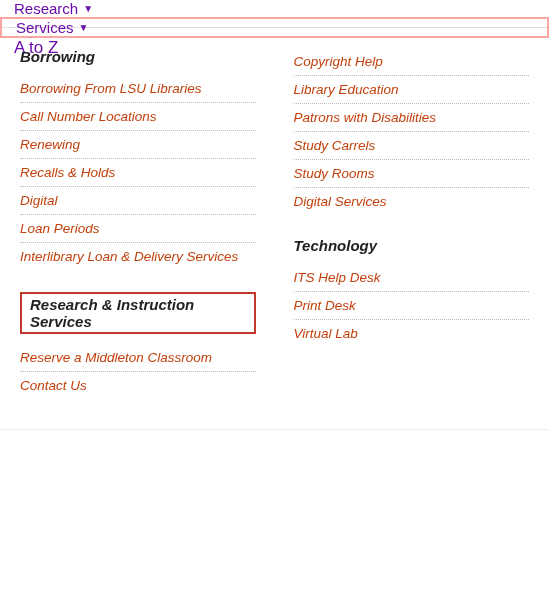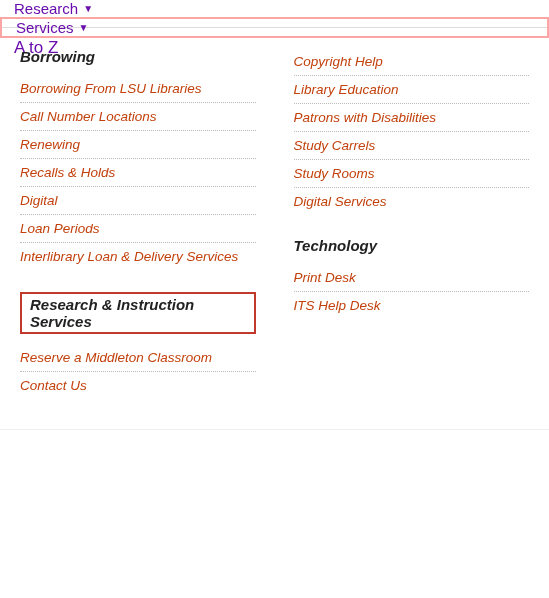--- a/index.html
+++ b/index.html
@@ -149,18 +149,19 @@
       <a class="menu-link">Copyright Help</a>
       <a class="menu-link">Library Education</a>
       <a class="menu-link">Patrons with Disabilities</a>
       <a class="menu-link">Study Carrels</a>
       <a class="menu-link">Study Rooms</a>
       <a class="menu-link">Digital Services</a>
     </div>
 
     <div class="subsection">
       <div class="section-heading">Technology</div>
+      <a class="menu-link">ITS Help Desk</a>
       <a class="menu-link">Print Desk</a>
-      <a class="menu-link">ITS Help Desk</a>
+      <a class="menu-link">Virtual Lab</a>
     </div>
   </div>
 
 </div>
 
 </body></html>

